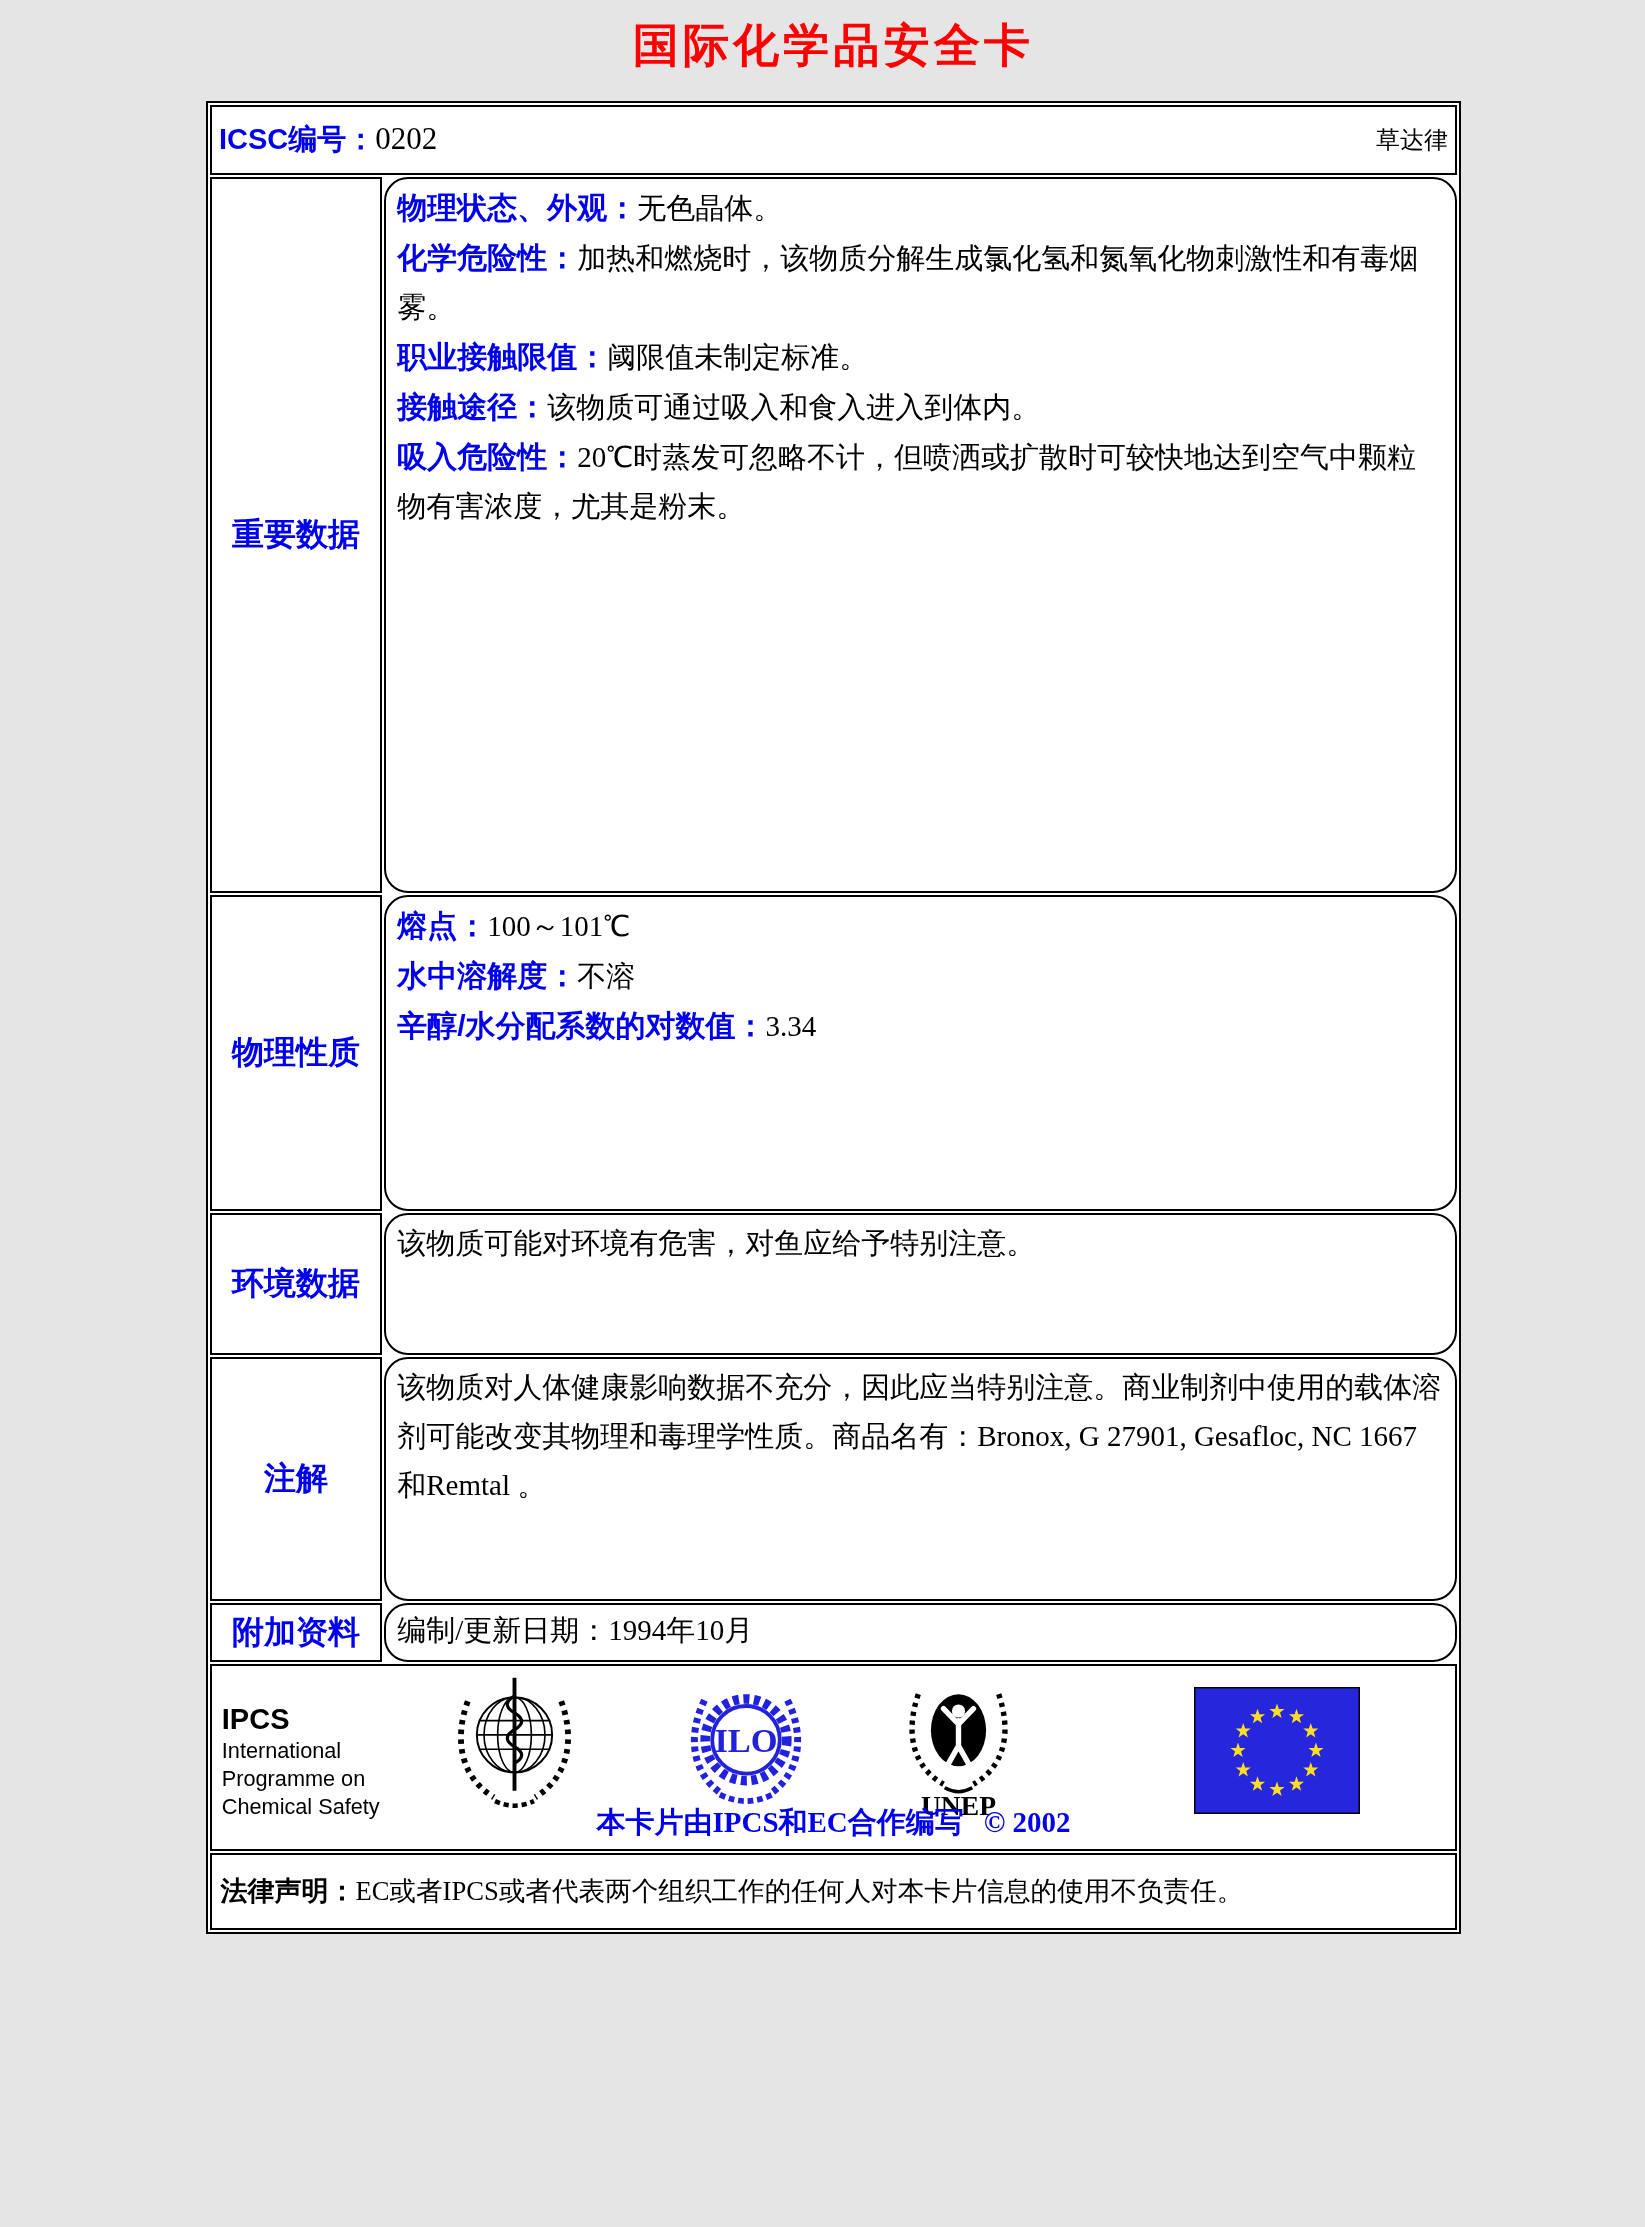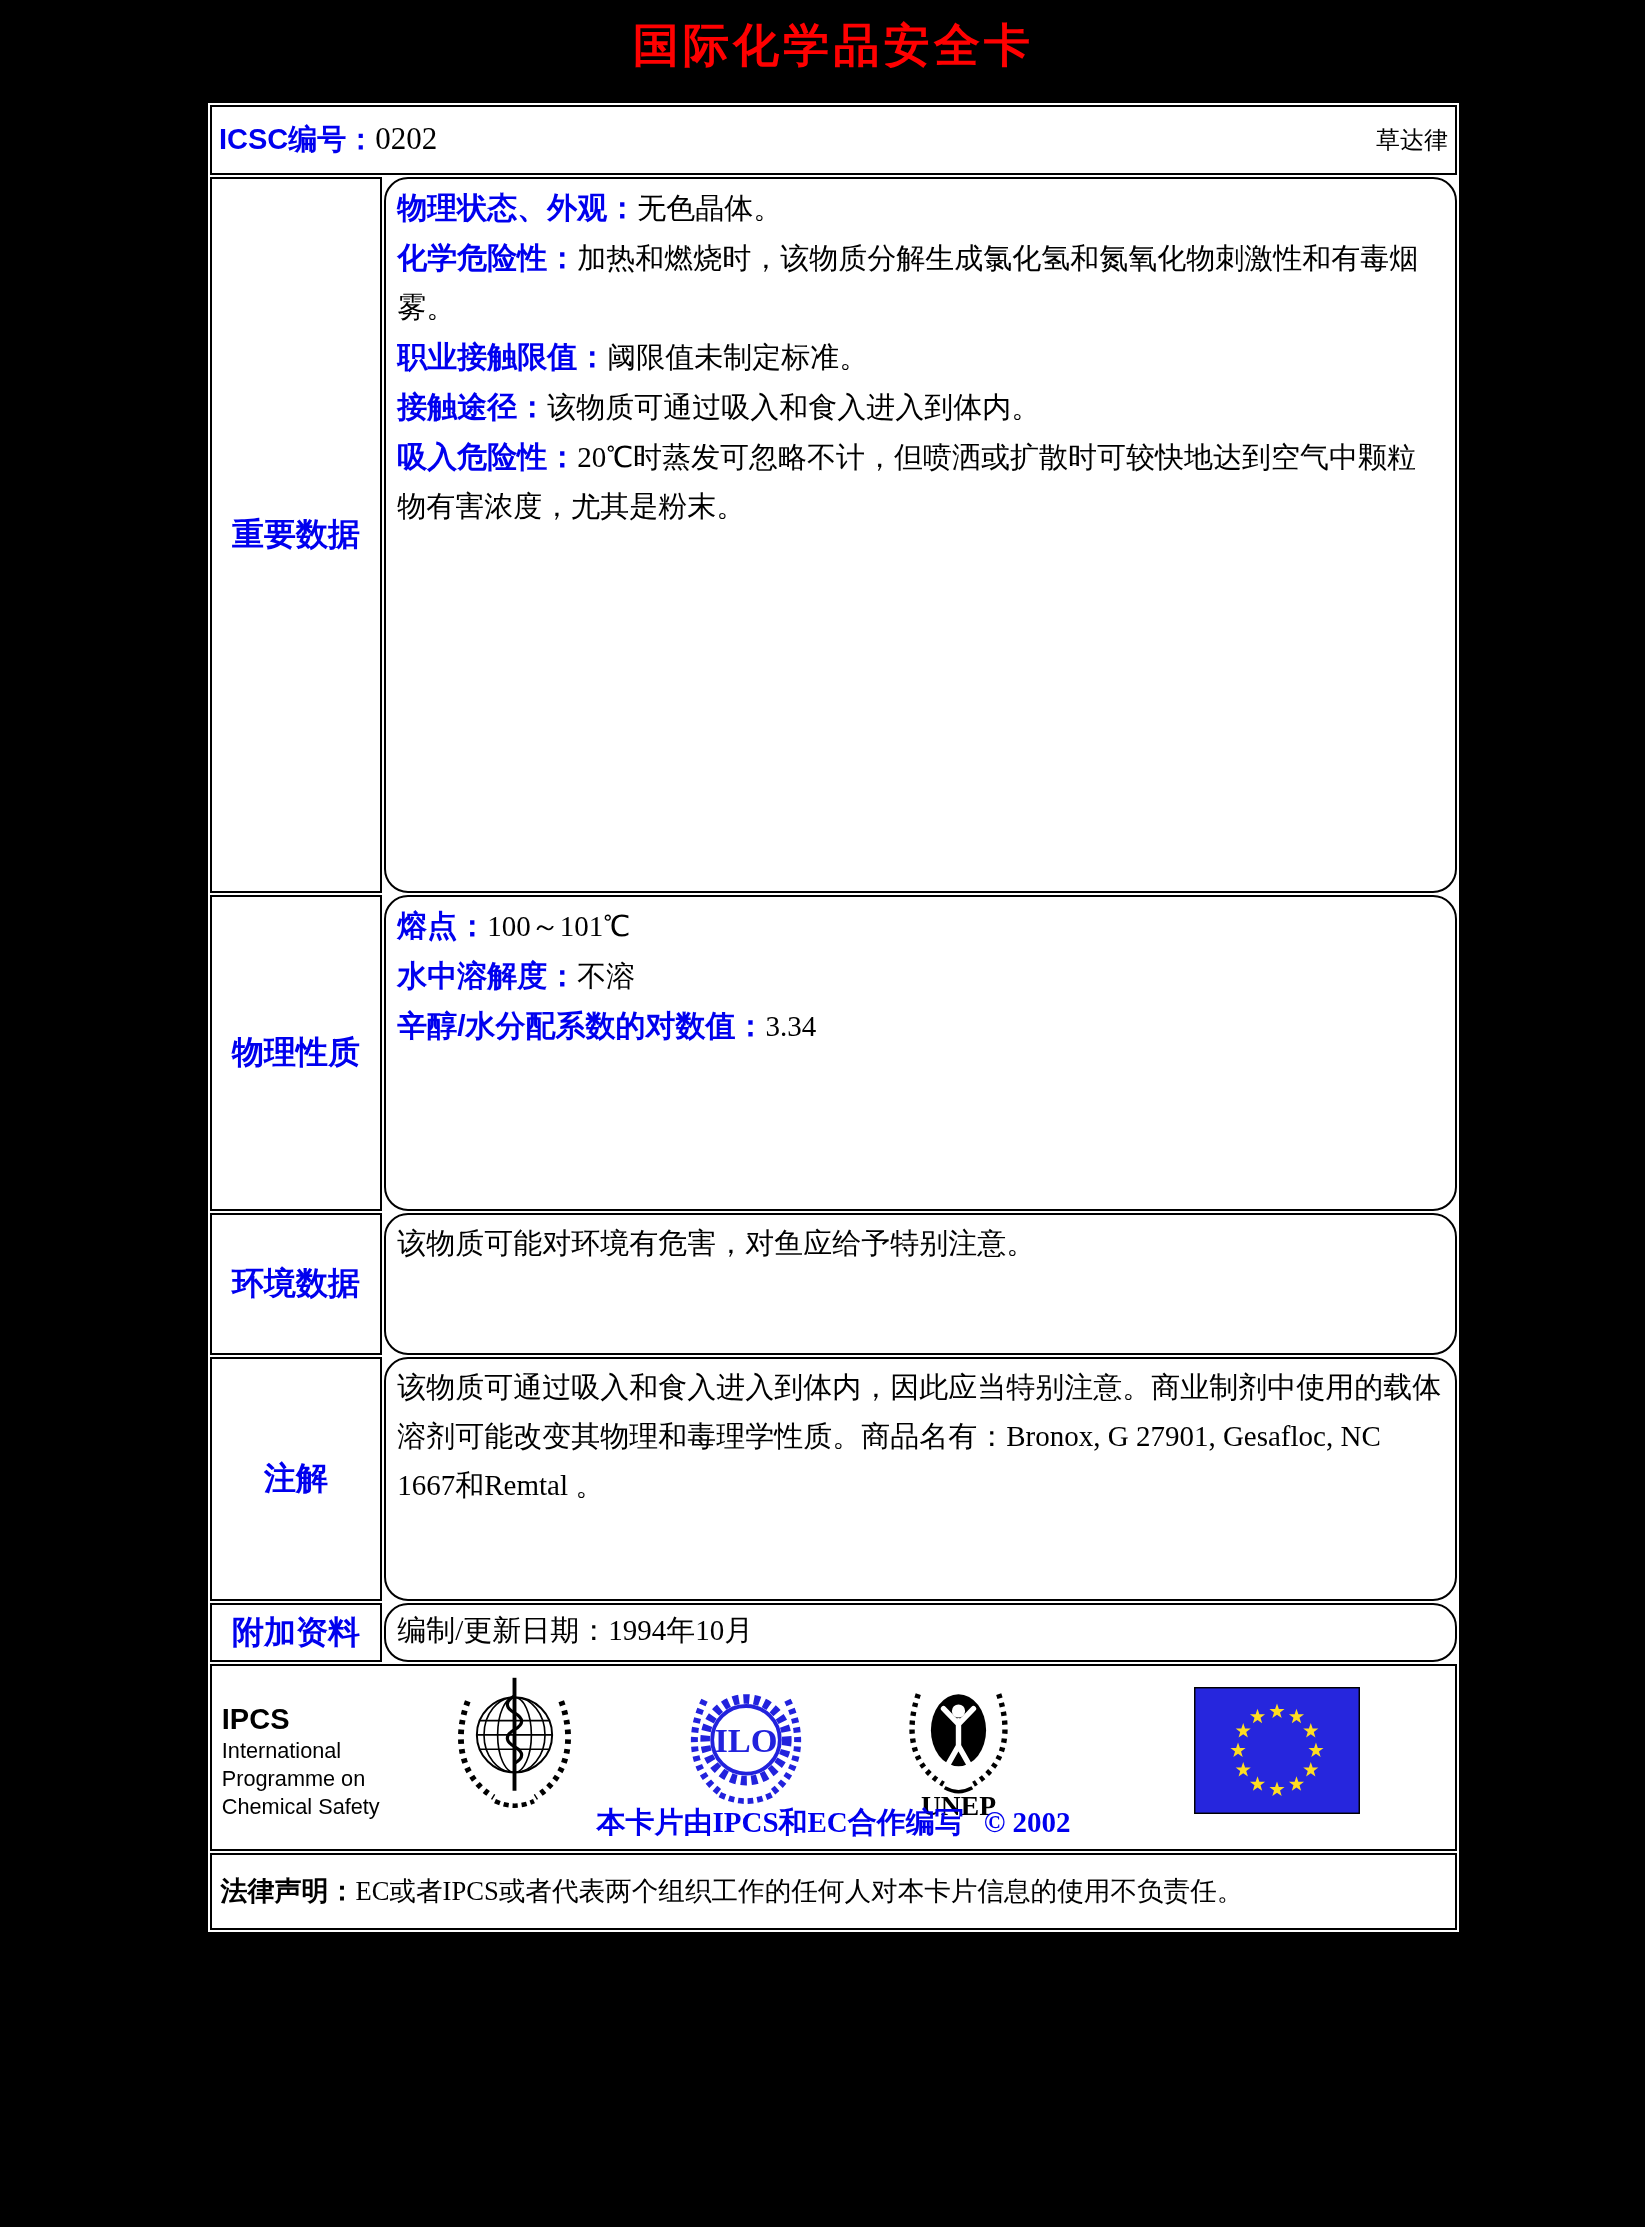--- a/index.html
+++ b/index.html
@@ -1,20 +1,20 @@
 <!DOCTYPE html>
 <html style="font-size:11.2px"><head>
 <meta charset="utf-8">
 <style>
   html, body { margin: 0; padding: 0; background: #ffffff; }
   .page {
     position: relative;
     width: 1646px;
     height: 2227px;
-    background: #000000;
+    background: #e5e5e5;
     font-family: "Liberation Serif", serif;
   }
   .title {
     position: absolute;
     top: 15.4px;
     left: 206px;
     width: 1255px;
     text-align: center;
     color: #ff0000;
     font-family: "Liberation Sans", sans-serif;
@@ -148,21 +148,21 @@
       </td>
     </tr>
 
     <tr>
       <td class="label-cell" style="height:138px;">环境数据</td>
       <td class="content-cell">该物质可能对环境有危害，对鱼应给予特别注意。</td>
     </tr>
 
     <tr>
       <td class="label-cell" style="height:240px;">注解</td>
-      <td class="content-cell">该物质可通过吸入和食入进入到体内，因此应当特别注意。商业制剂中使用的载体溶剂可能改变其物理和毒理学性质。商品名有：Bronox, G 27901, Gesafloc, NC 1667和Remtal 。</td>
+      <td class="content-cell">该物质对人体健康影响数据不充分，因此应当特别注意。商业制剂中使用的载体溶剂可能改变其物理和毒理学性质。商品名有：Bronox, G 27901, Gesafloc, NC 1667和Remtal 。</td>
     </tr>
 
     <tr>
       <td class="label-cell" style="height:55px;">附加资料</td>
       <td class="content-cell" style="line-height:43px;">编制/更新日期：1994年10月</td>
     </tr>
 
     <tr>
       <td colspan="2" style="height:183px;">
         <div class="logos-wrap">

